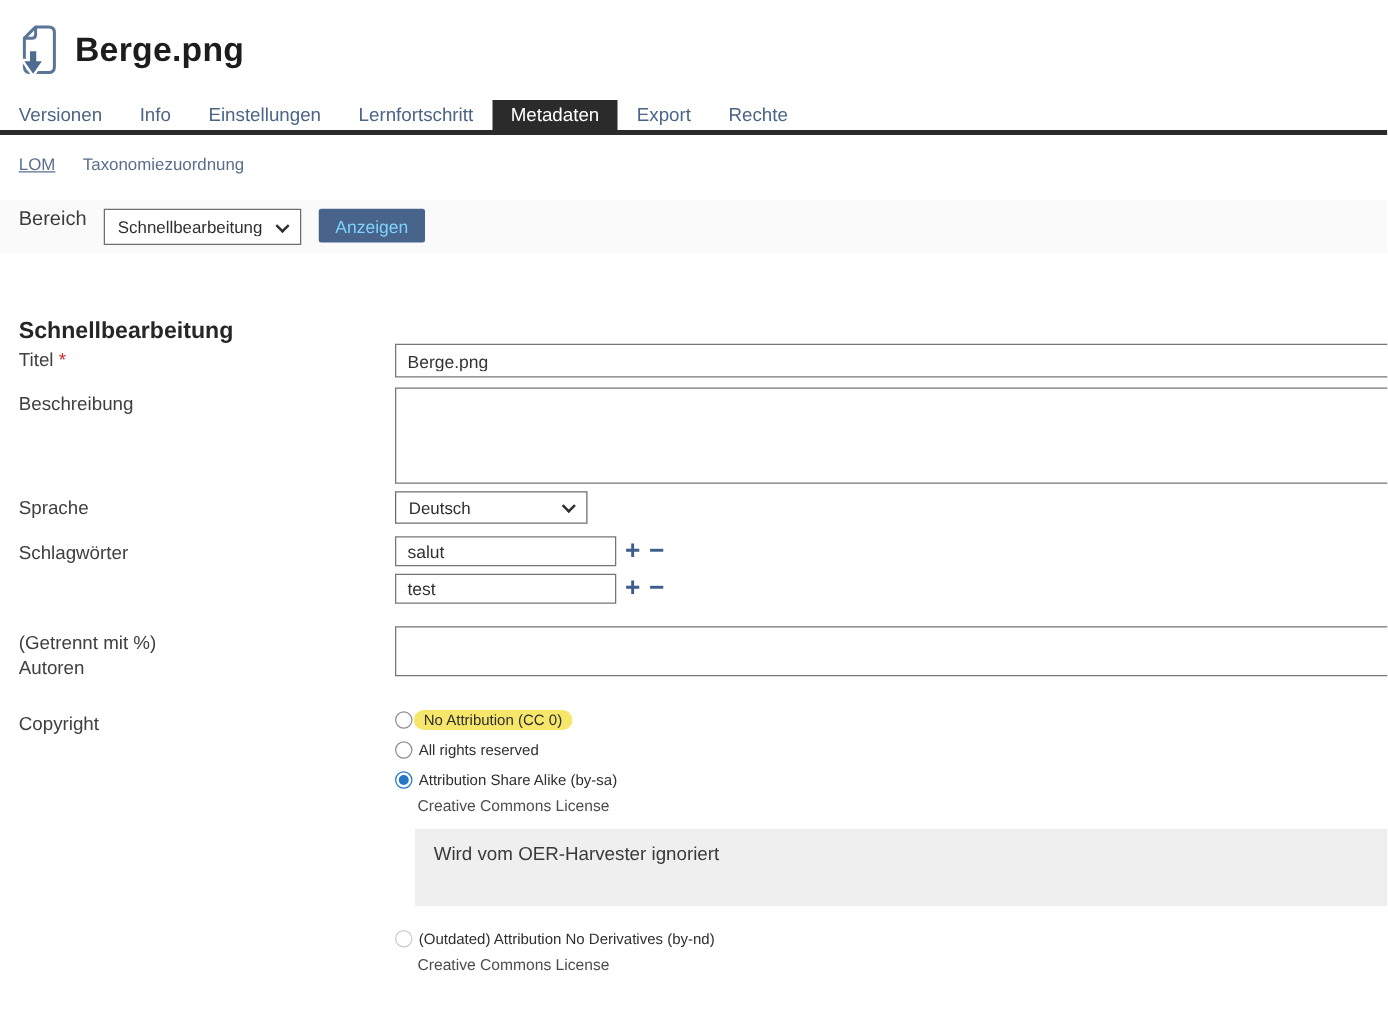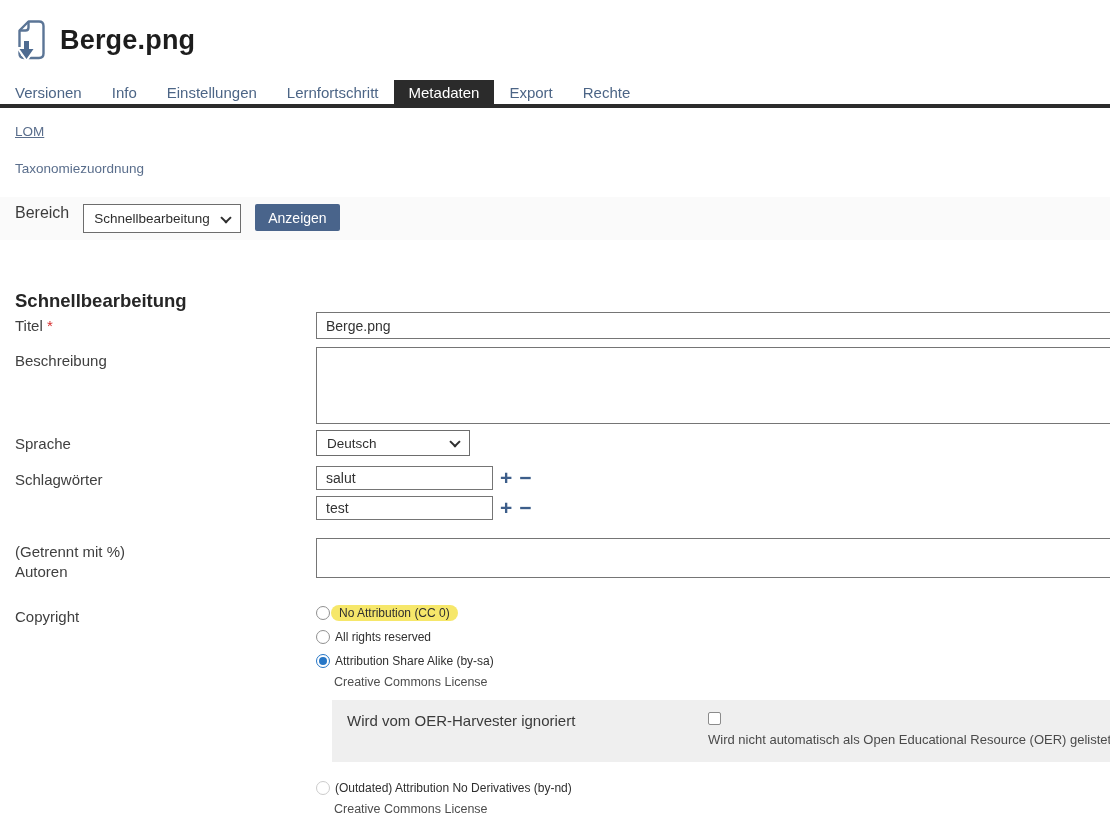--- a/index.html
+++ b/index.html
@@ -11,35 +11,35 @@
   .header { display:flex; align-items:center; gap:11px; padding:10px 0 0 13px; height:70px; }
   .file-icon { width:36px; height:44px; flex:0 0 auto; }
   .page-title { font-size:27px; font-weight:700; color:#1d1d1d; letter-spacing:.2px; }
 
   
   .tabbar { display:flex; align-items:stretch; border-bottom:4px solid #2b2b2b; height:28px; margin-top:10px; }
   .tab { display:flex; align-items:center; padding:0 15px; font-size:15px; color:#4c6586; cursor:pointer; white-space:nowrap; }
   .tab.active { background:#2b2b2b; color:#ffffff; }
 
   
-  .subnav { display:flex; gap:22px; padding:16px 15px 13px 15px;flex-direction:column; }
+  .subnav { display:flex; gap:22px; padding:16px 15px 13px 15px; }
   .subtab { font-size:13.5px; color:#5a6e8c; cursor:pointer; }
   .subtab.current { text-decoration:underline; }
 
   
   .toolbar { margin-top:8px; background:#fafafa; padding:7px 15px; display:flex; align-items:flex-start; gap:14px; height:43px; }
   .toolbar-label { font-size:16px; color:#3c3c3c; }
   .select-wrap { position:relative; display:inline-block; }
   .select-wrap::after { content:''; position:absolute; right:11px; top:50%; width:6px; height:6px;
       border-right:2px solid #2f2f2f; border-bottom:2px solid #2f2f2f;
       transform:translateY(-65%) rotate(45deg); pointer-events:none; }
   select { appearance:none; -webkit-appearance:none; border:1px solid #6d6d6d; background:#fff; border-radius:0;
       font-family:inherit; font-size:13.5px; color:#2f2f2f; padding:0 30px 0 10px; }
   .toolbar select { width:158px; height:29px; }
-  .btn-primary { background:#49648b; color:#ffffff; border:none; border-radius:2px; font-family:inherit;
+  .btn-primary { background:#49648b; color:#7dd3fc; border:none; border-radius:2px; font-family:inherit;
       font-size:14px; padding:5px 13px; height:27px; cursor:pointer; }
 
   
   .form { padding-left:15px; }
   .form-heading { margin:50px 0 0 0; font-size:18.5px; font-weight:700; color:#262626; }
   .row { display:grid; grid-template-columns:301px 1fr; align-items:start; }
   .row .flabel { font-size:15px; color:#404040; padding-top:4px; line-height:20px; }
   .req { color:#d62c2c; }
   input[type=text] { border:1px solid #757575; font-family:inherit; font-size:14px; color:#333; padding:3px 9px; background:#fff; }
   textarea { border:1px solid #757575; font-family:inherit; font-size:14px; color:#333; padding:4px 9px; resize:none; }
@@ -180,24 +180,20 @@
           <span class="radio-label">All rights reserved</span>
         </label>
         <label class="radio-line">
           <input type="radio" name="copyright" checked="" style="">
           <span class="radio-label">Attribution Share Alike (by-sa)</span>
         </label>
         <div class="cc-link">Creative Commons License</div>
 
         <div class="oer-box">
           <div class="oer-label">Wird vom OER-Harvester ignoriert</div>
-          <div>
-            <input type="checkbox" style="">
-            <div class="oer-note">Wird nicht automatisch als Open Educational Resource (OER) gelistet</div>
-          </div>
         </div>
 
         <label class="radio-line muted">
           <input type="radio" name="copyright" style="">
           <span class="radio-label">(Outdated) Attribution No Derivatives (by-nd)</span>
         </label>
         <div class="cc-link">Creative Commons License</div>
       </div>
     </div>
   </div>

